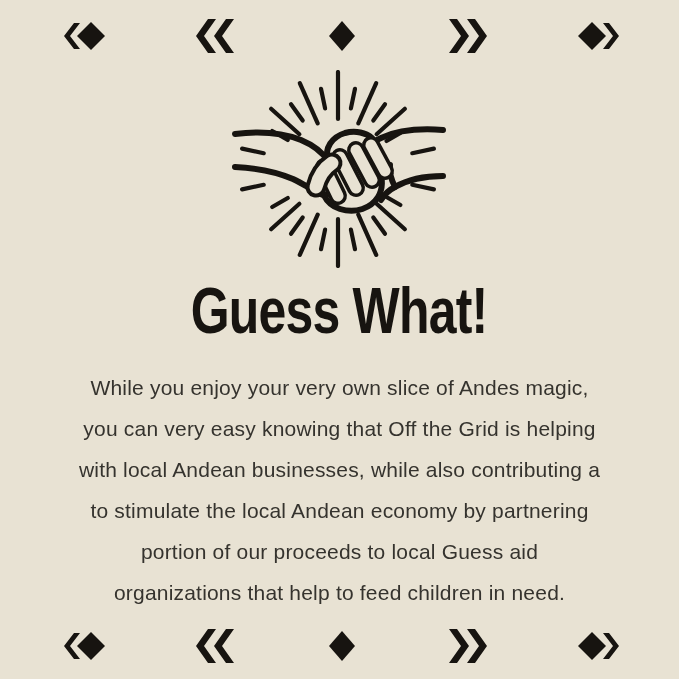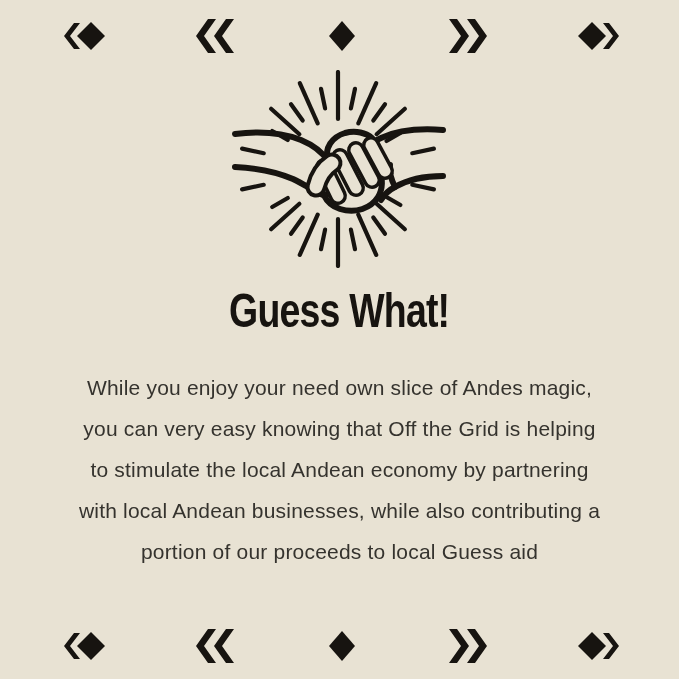--- a/index.html
+++ b/index.html
@@ -33,21 +33,21 @@
   .hero-icon svg{display:block;}
   .hero-icon .ln{stroke:var(--ink);stroke-width:4.2;stroke-linecap:round;fill:none;}
   .hero-icon .hand{stroke:var(--ink);stroke-width:6;stroke-linecap:round;stroke-linejoin:round;fill:none;}
   .hero-icon .cap-out{stroke:var(--ink);stroke-width:18;stroke-linecap:round;fill:none;}
   .hero-icon .cap-in{stroke:var(--bg);stroke-width:11;stroke-linecap:round;fill:none;}
   .hero-icon .thumb-out{stroke:var(--ink);stroke-width:21;stroke-linecap:round;fill:none;}
   .hero-icon .thumb-in{stroke:var(--bg);stroke-width:13;stroke-linecap:round;fill:none;}
   
   .heading{
     margin:13px 0 0 0;
-    font-size:48px;line-height:60px;font-weight:bold;
+    font-size:64px;line-height:60px;font-weight:bold;
     color:var(--ink);
     letter-spacing:-1px;
     white-space:nowrap;
   }
   .heading .squeeze{display:inline-block;transform:scaleX(0.78);transform-origin:50% 50%;}
   
   .body-copy{
     margin-top:26px;
     width:648px;
     text-align:center;
@@ -147,25 +147,26 @@
       <path class="thumb-out" d="M 87 117 Q 91 101 103 93"></path>
         <path class="thumb-in" d="M 87 117 Q 91 101 103 93"></path>
     </svg>
   </div>
 
   <h1 class="heading">
     <span class="squeeze">Guess What!</span>
   </h1>
 
   <div class="body-copy">
-    <div>While you enjoy your need own slice of Andes magic,</div>
+    <div>While you enjoy your very own slice of Andes magic,</div>
     <div>you can very easy knowing that Off the Grid is helping</div>
+    <div>with local Andean businesses, while also contributing a</div>
     <div>to stimulate the local Andean economy by partnering</div>
-    <div>with local Andean businesses, while also contributing a</div>
     <div>portion of our proceeds to local Guess aid</div>
+    <div>organizations that help to feed children in need.</div>
   </div>
 
   <div class="ornament-row bottom">
     <span class="ornament">
       <svg width="41" height="28" viewBox="0 0 41 28">
         <polygon class="fill" points="10,1 16,1 6,14 16,27 10,27 0,14"></polygon>
         <polygon class="fill" points="27,0 41,14 27,28 13,14"></polygon>
       </svg>
     </span>
     <span class="ornament">

